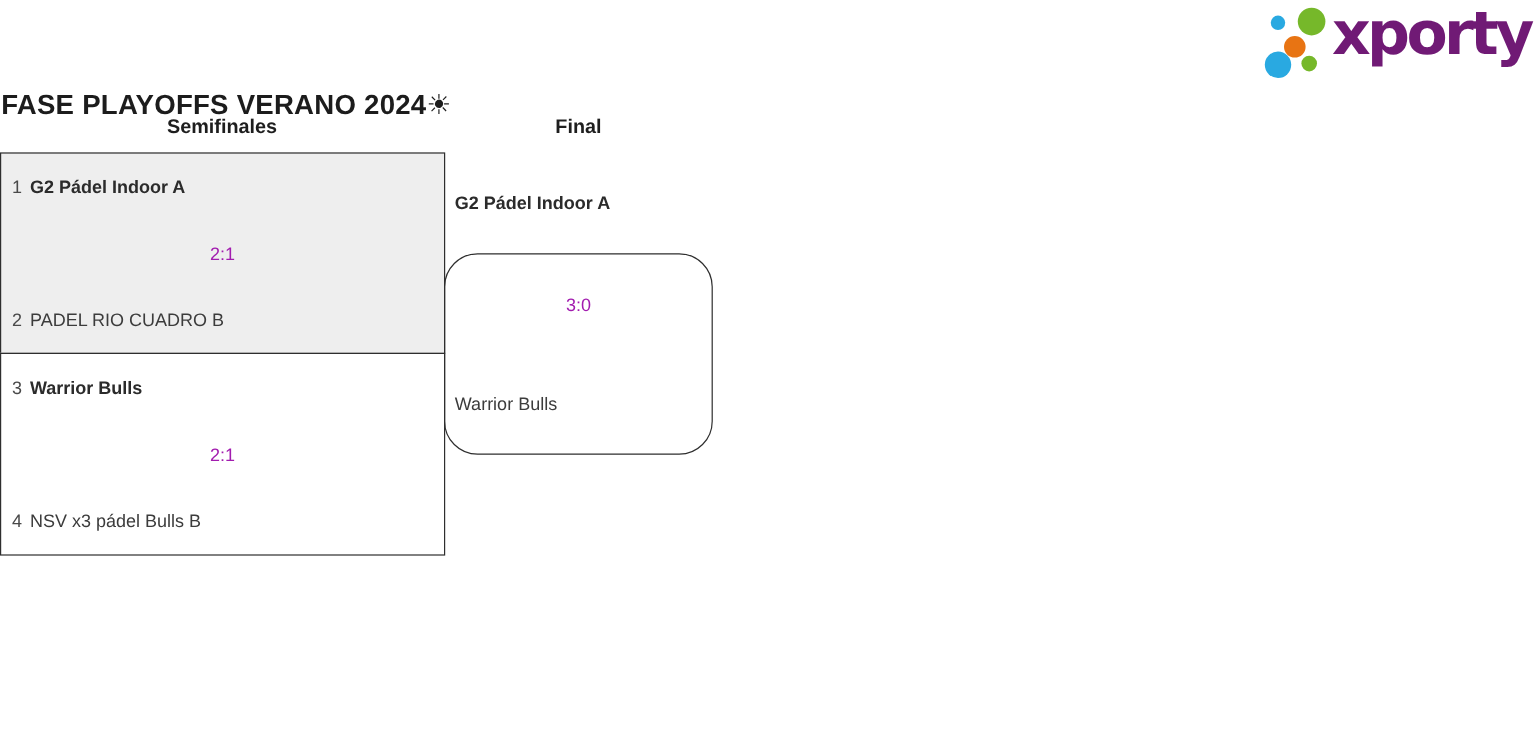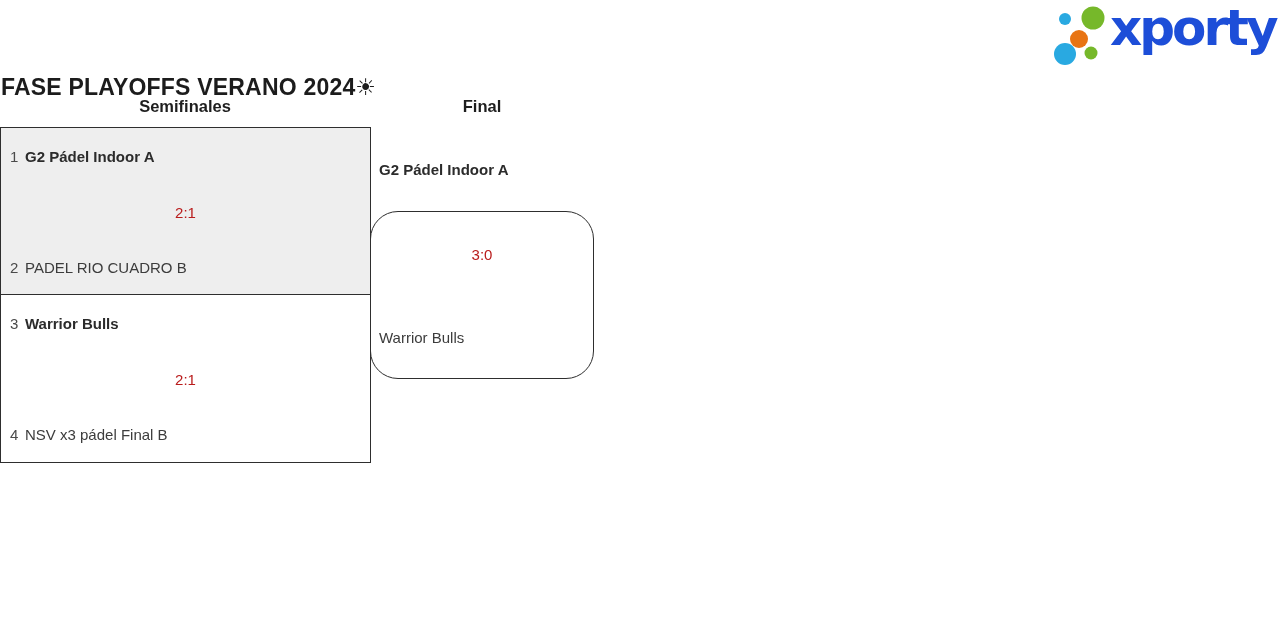--- a/index.html
+++ b/index.html
@@ -8,21 +8,21 @@
 
   
   .title{position:absolute;left:1px;top:2px;line-height:34px;font-size:23px;
          font-weight:700;color:#1c1c1c;letter-spacing:0.2px;white-space:pre;}
   .title .line{height:34px;}
 
   
   .logo{position:absolute;top:5px;left:1048px;width:226px;height:62px;}
   .logo svg{position:absolute;left:0;top:0;}
   .logo .wordmark{position:absolute;left:62px;top:-6px;font-size:50px;font-weight:700;
-         letter-spacing:-3px;color:#1d4ed8;font-family:"DejaVu Sans",sans-serif;}
+         letter-spacing:-3px;color:#701a75;font-family:"DejaVu Sans",sans-serif;}
 
   
   .round-header{position:absolute;top:97px;font-size:16.5px;font-weight:700;
          color:#1e1e1e;text-align:center;}
   .round-header.sf{left:0;width:370px;}
   .round-header.fin{left:370px;width:224px;}
 
   
   .match{position:absolute;box-sizing:border-box;border:1px solid #2e2e2e;}
   .match.sf1{left:0;top:127px;width:371px;height:168px;background:#eeeeee;}
@@ -31,21 +31,21 @@
 
   .team-row{position:absolute;left:9px;right:9px;display:flex;align-items:center;
          font-size:15px;color:#3c3c3c;white-space:nowrap;}
   .team-row .seed{width:15px;color:#4a4a4a;font-weight:400;}
   .team-row .name{font-weight:400;}
   .team-row .name.winner{font-weight:700;color:#2b2b2b;}
   .row-top{top:20px;}
   .row-bottom{top:131px;}
 
   .score{position:absolute;left:0;width:100%;text-align:center;font-size:15px;
-         color:#b91c1c;}
+         color:#a21caf;}
   .score.sf-score{top:76px;}
   .score.final-score{top:34px;}
 
   .final-name{position:absolute;font-size:15px;white-space:nowrap;color:#3c3c3c;}
   .final-name.top{left:379px;top:161px;font-weight:700;color:#2b2b2b;}
   .final-name.bottom{left:379px;top:329px;font-weight:400;}
 </style>
 </head>
 <body>
 
@@ -83,21 +83,21 @@
   </div>
 
   <div class="match sf2">
     <div class="team-row row-top">
       <span class="seed">3</span>
       <span class="name winner">Warrior Bulls</span>
     </div>
     <div class="score sf-score">2:1</div>
     <div class="team-row row-bottom">
       <span class="seed">4</span>
-      <span class="name">NSV x3 pádel Final B</span>
+      <span class="name">NSV x3 pádel Bulls B</span>
     </div>
   </div>
 
   <div class="final-name top">G2 Pádel Indoor A</div>
 
   <div class="match final-box">
     <div class="score final-score">3:0</div>
   </div>
 
   <div class="final-name bottom">Warrior Bulls</div>

